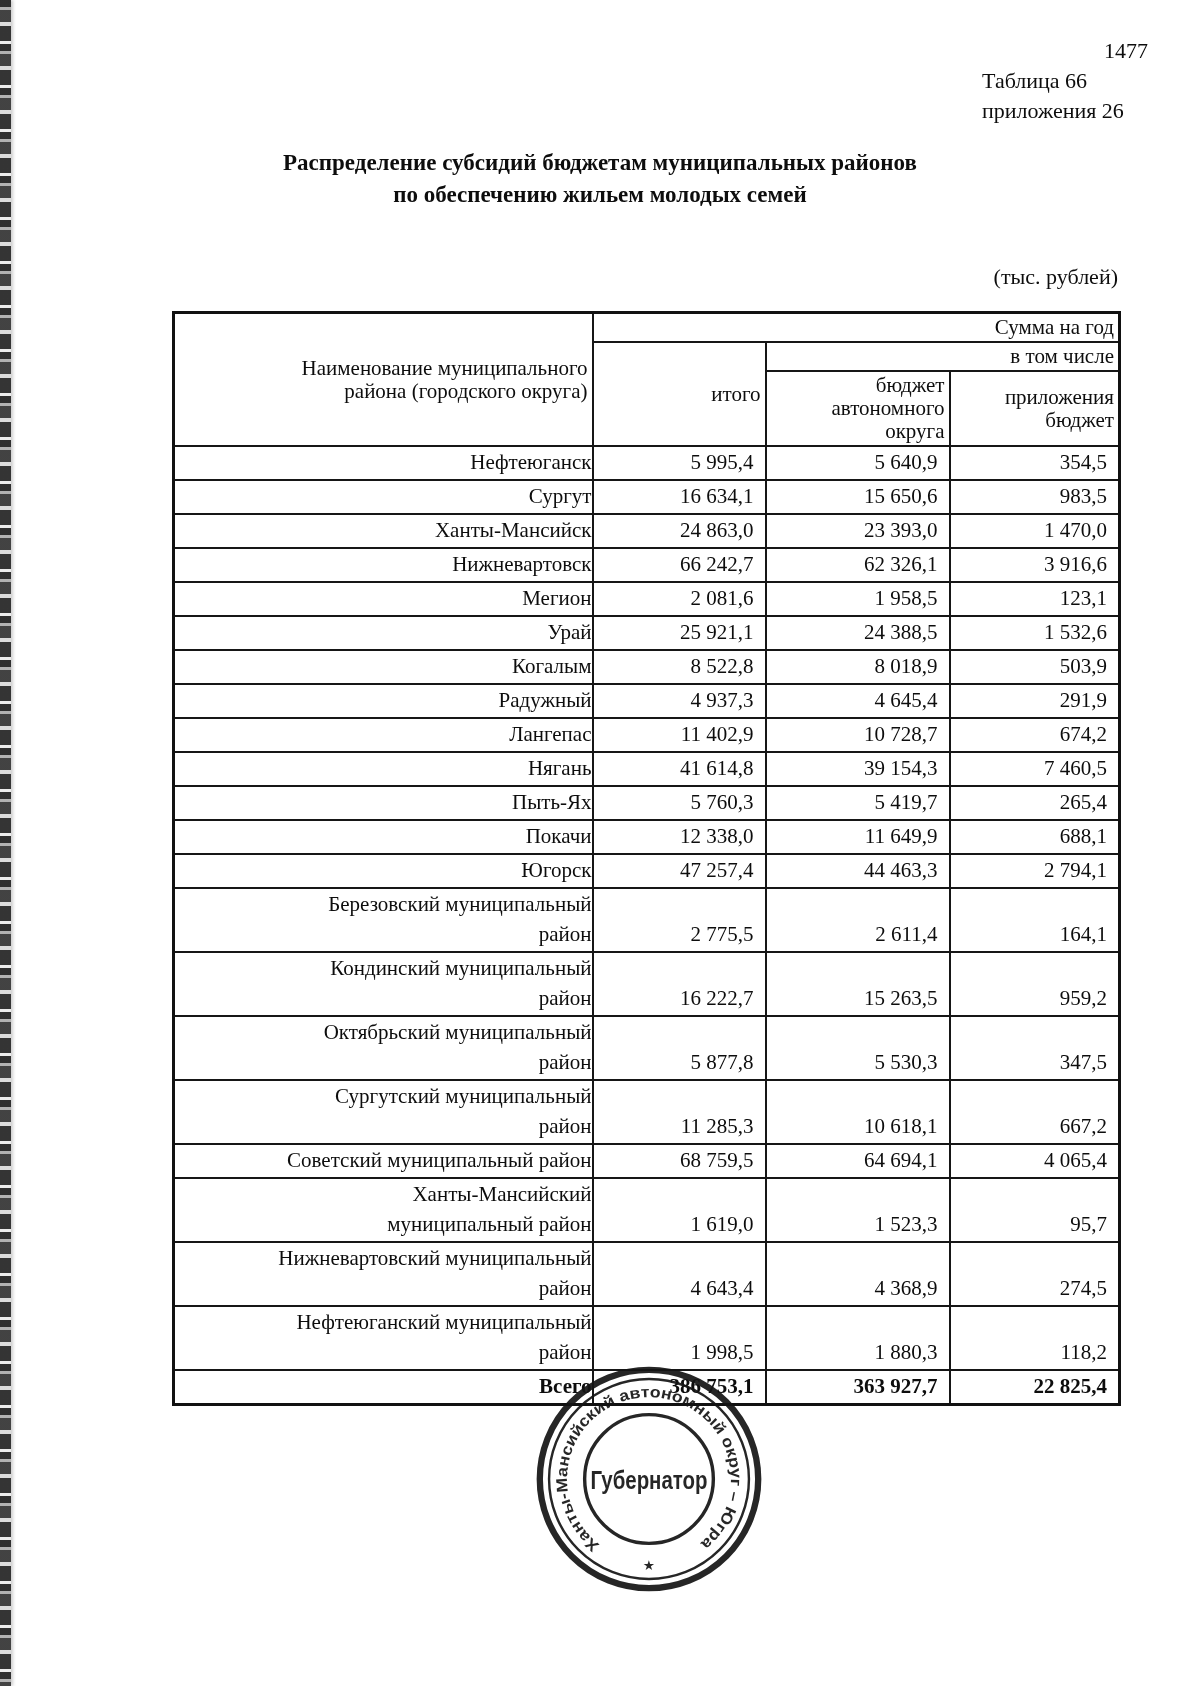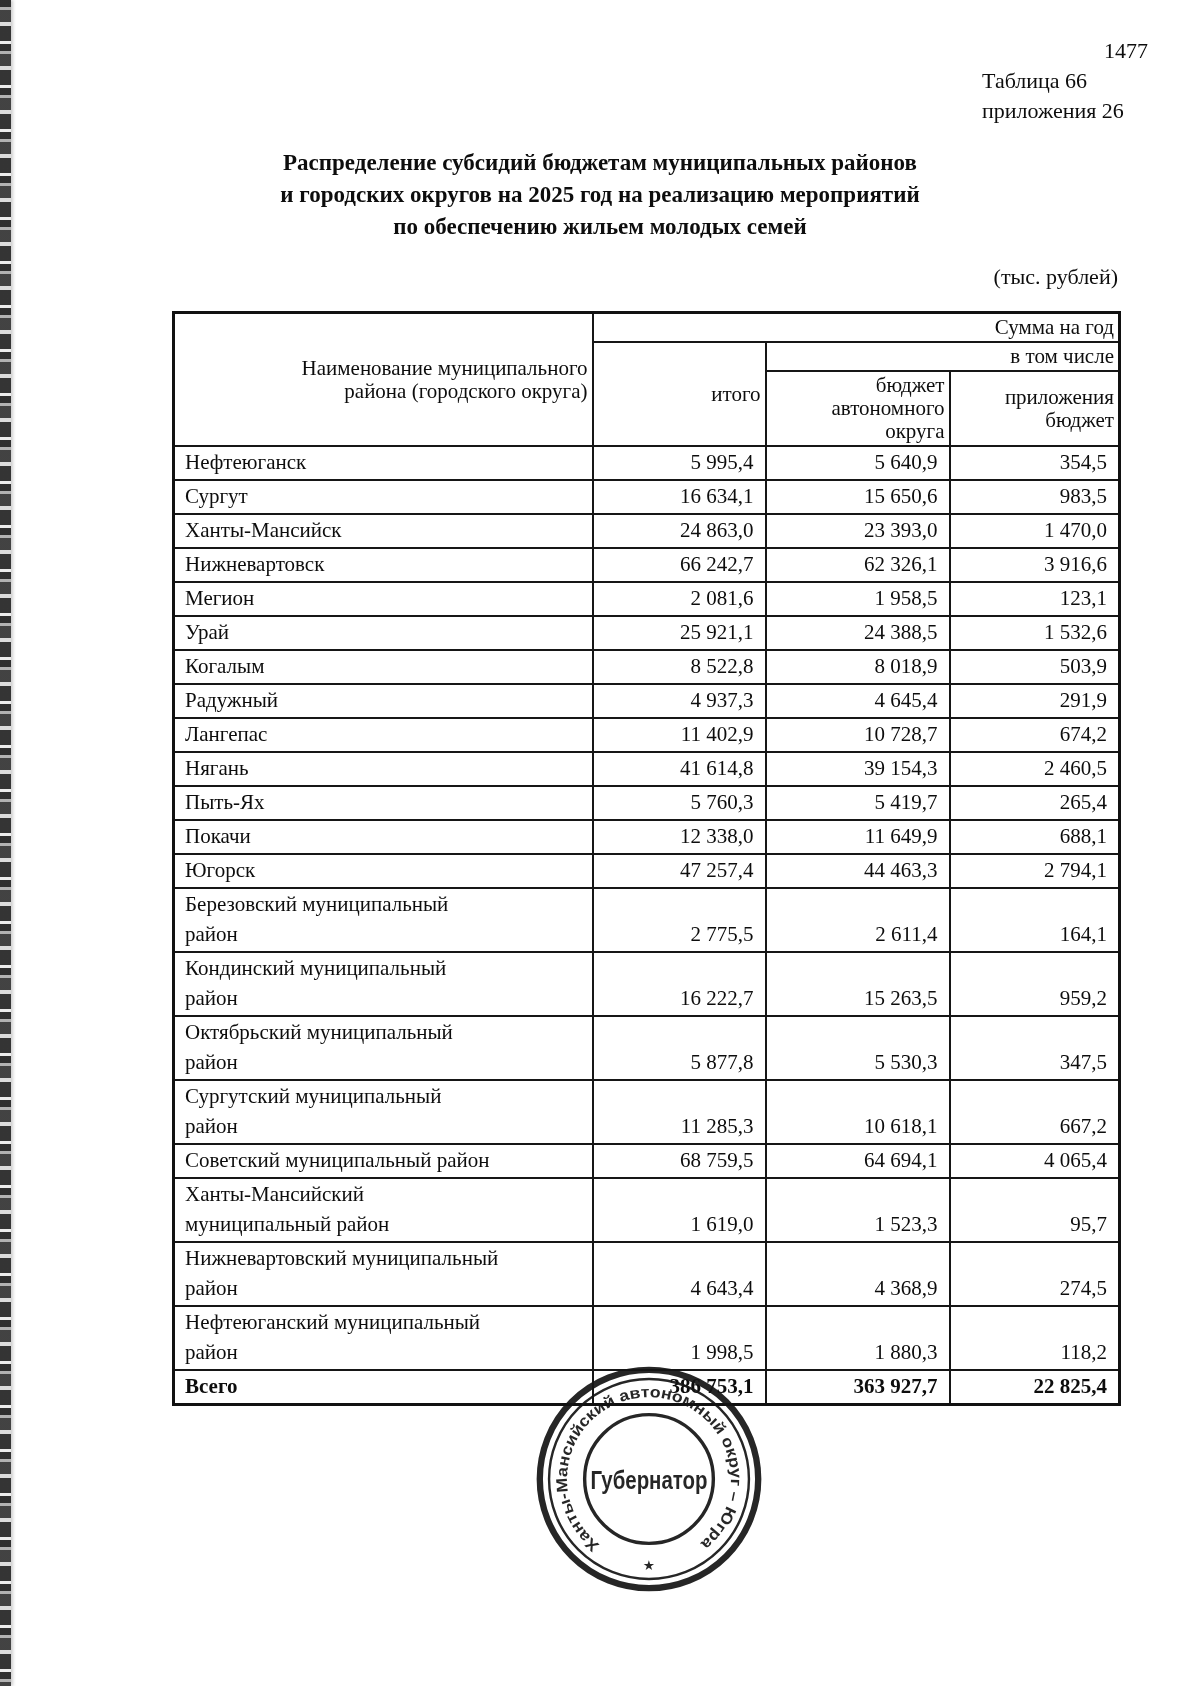--- a/index.html
+++ b/index.html
@@ -58,21 +58,21 @@
   th {
     font-weight: normal;
     text-align: right; vertical-align: middle;
     line-height: 23px; padding: 2px 4px;
   }
   th .hline { display: block; }
   td {
     line-height: 30px; vertical-align: bottom;
     padding: 0 4px 2px 4px;
   }
-  td.name { text-align: left; padding-left: 10px; padding-right: 0; }
+  td.name { text-align: right; padding-left: 10px; padding-right: 0; }
   td.num  { text-align: right; padding-right: 11px; white-space: nowrap; }
   tbody tr { height: 32px; }
   tr.total-row td { font-weight: bold; }
 
   .row-sum   { height: 27px; }
   .row-incl  { height: 27px; }
 
   .stamp {
     position: absolute; left: 532px; top: 1362px;
     width: 234px; height: 234px;
@@ -92,21 +92,20 @@
   <div class="scan-edge"></div>
 
   <div class="corner-block">
     <div class="pageno">1477</div>
     <div>Таблица 66</div>
     <div>приложения 26</div>
   </div>
 
   <div class="doc-title">
     <div>Распределение субсидий бюджетам муниципальных районов</div>
-    <div>и городских округов на 2025 год на реализацию мероприятий</div>
     <div>по обеспечению жильем молодых семей</div>
   </div>
 
   <div class="units-note">(тыс. рублей)</div>
 
   <table class="main">
     <colgroup>
       <col style="width:419px">
       <col style="width:173px">
       <col style="width:184px">
@@ -181,21 +180,21 @@
         <tr>
       <td class="name">Лангепас</td>
       <td class="num">11 402,9</td>
       <td class="num">10 728,7</td>
       <td class="num">674,2</td>
     </tr>
         <tr>
       <td class="name">Нягань</td>
       <td class="num">41 614,8</td>
       <td class="num">39 154,3</td>
-      <td class="num">2 460,5</td>
+      <td class="num">7 460,5</td>
     </tr>
         <tr>
       <td class="name">Пыть-Ях</td>
       <td class="num">5 760,3</td>
       <td class="num">5 419,7</td>
       <td class="num">265,4</td>
     </tr>
         <tr>
       <td class="name">Покачи</td>
       <td class="num">12 338,0</td>

